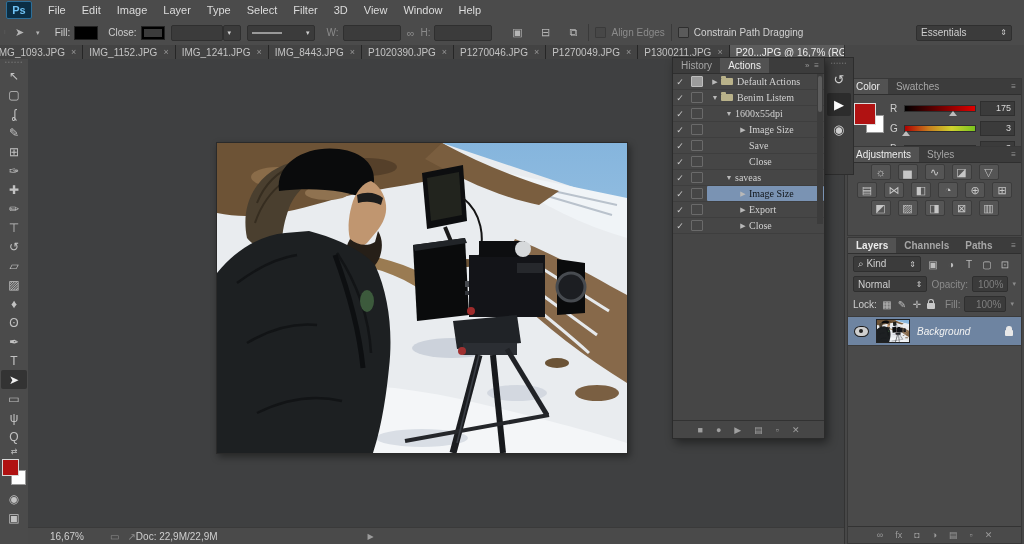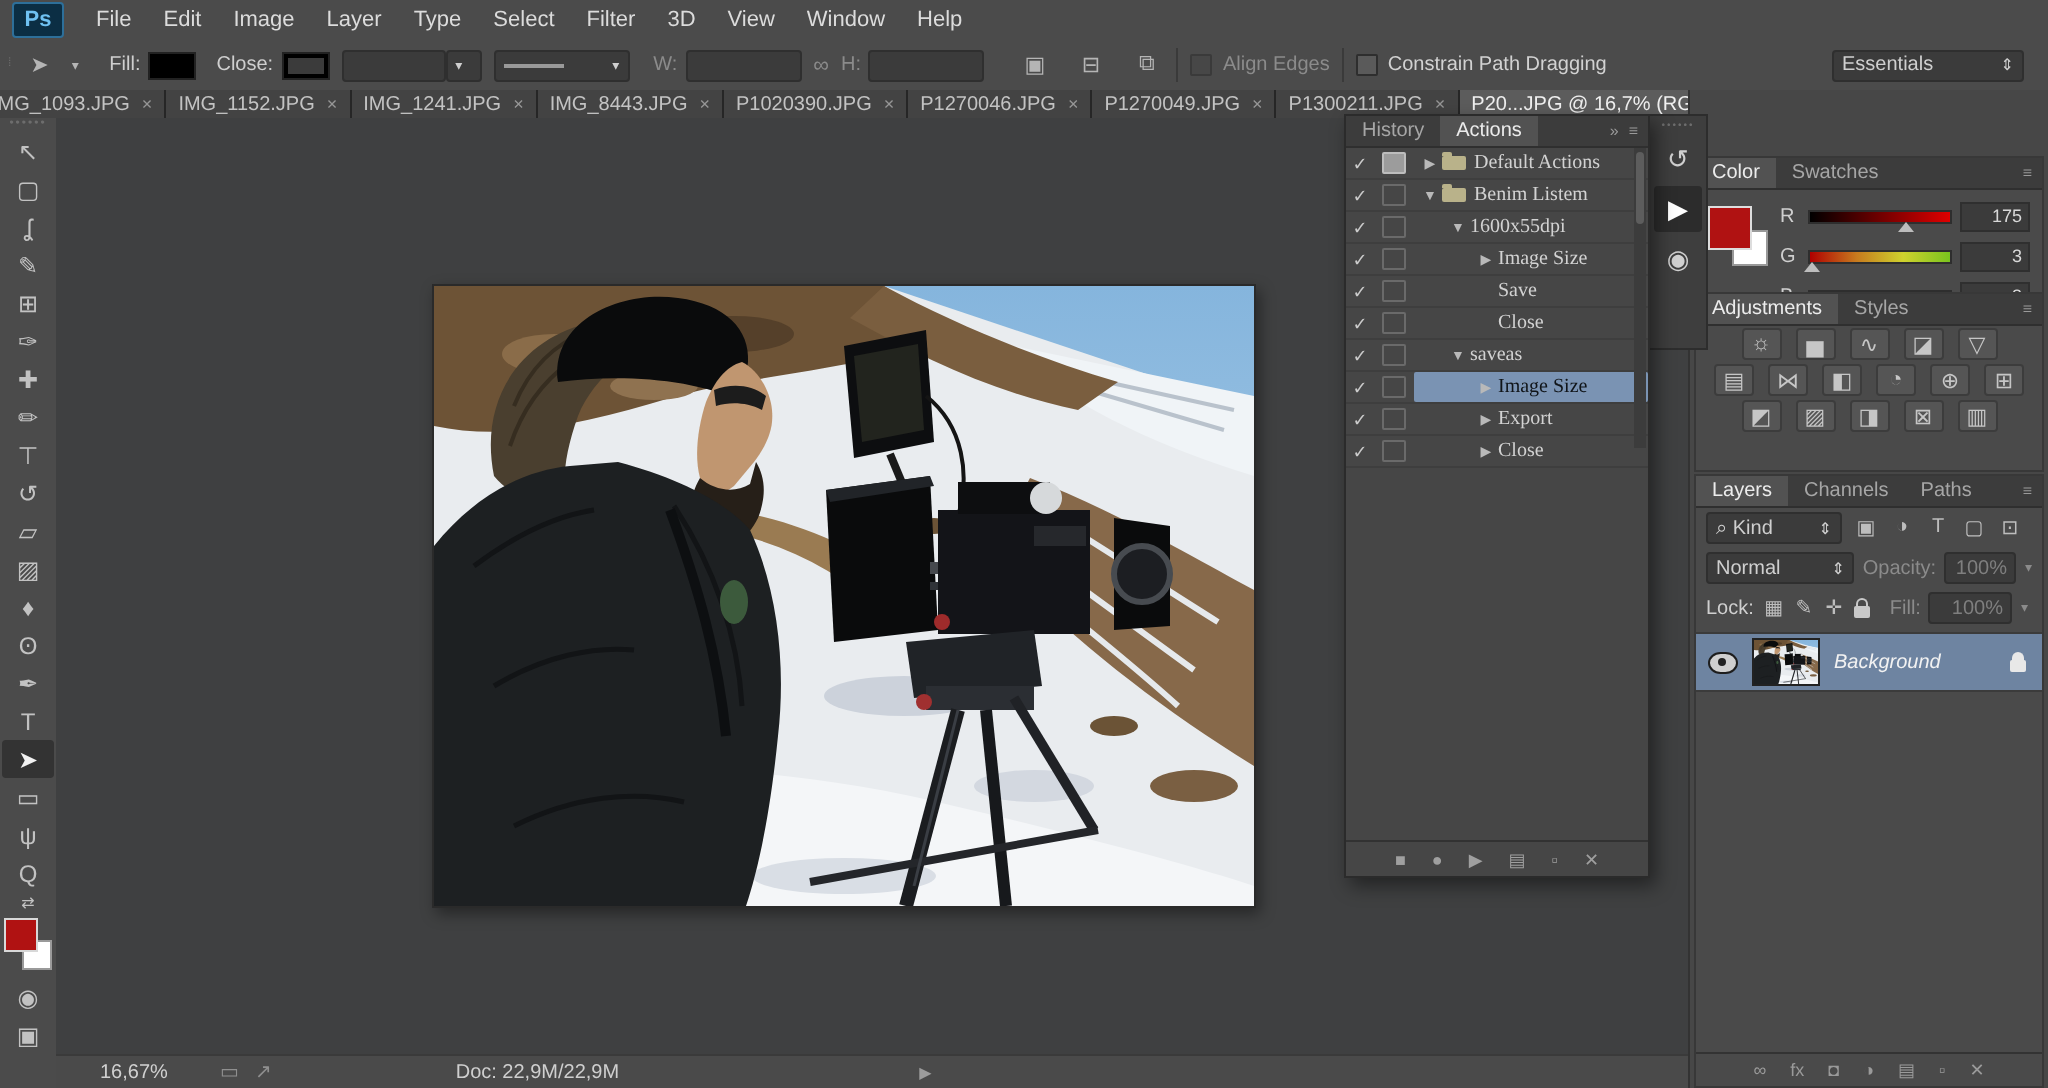--- a/index.html
+++ b/index.html
@@ -380,21 +380,21 @@
     </div>
 
     <div id="statusbar">
       <span class="well" style="width:46px;margin-left:18px;background:transparent;border:none;">
         <span style="color:#d0d0d0;">16,67%</span>
       </span>
       <span id="status-icons" style="display:flex;gap:8px;margin-left:10px;color:#8f8f8f;">
           <span>▭</span>
           <span>↗</span>
         </span>
-      <span style="margin-left:92px;color:#cfcfcf;">Doc: 22,9M/22,9M</span>
+      <span style="color:#cfcfcf;">Doc: 22,9M/22,9M</span>
       <span style="margin-left:150px;color:#9c9c9c;font-size:8px;">▶</span>
     </div>
   </div>
 
   <div id="actionsPanel">
     <div class="phead">
       <span id="actTabs" style="display:flex;height:15px;">
           <span class="ptab">History</span>
           <span class="ptab active">Actions</span>
         </span>
@@ -585,21 +585,21 @@
             <span class="adjic">▨</span>
             <span class="adjic">◨</span>
             <span class="adjic">⊠</span>
             <span class="adjic">▥</span>
           </div>
         </div>
     </div>
 
     <div class="dpanel" id="layersPanel">
       <div class="phead">
-        <span id="layTabs" style="display:flex;height:15px;">
+        <span id="layTabs" style="display:flex;height:15px;font-weight:bold;">
             <span class="ptab active">Layers</span>
             <span class="ptab">Channels</span>
             <span class="ptab">Paths</span>
           </span>
         <span class="spacer"></span>
         <span class="phead-ic">≡</span>
       </div>
       <div class="lrow">
         <span class="well" style="width:58px;justify-content:space-between;">
           <span><span>⌕</span>

